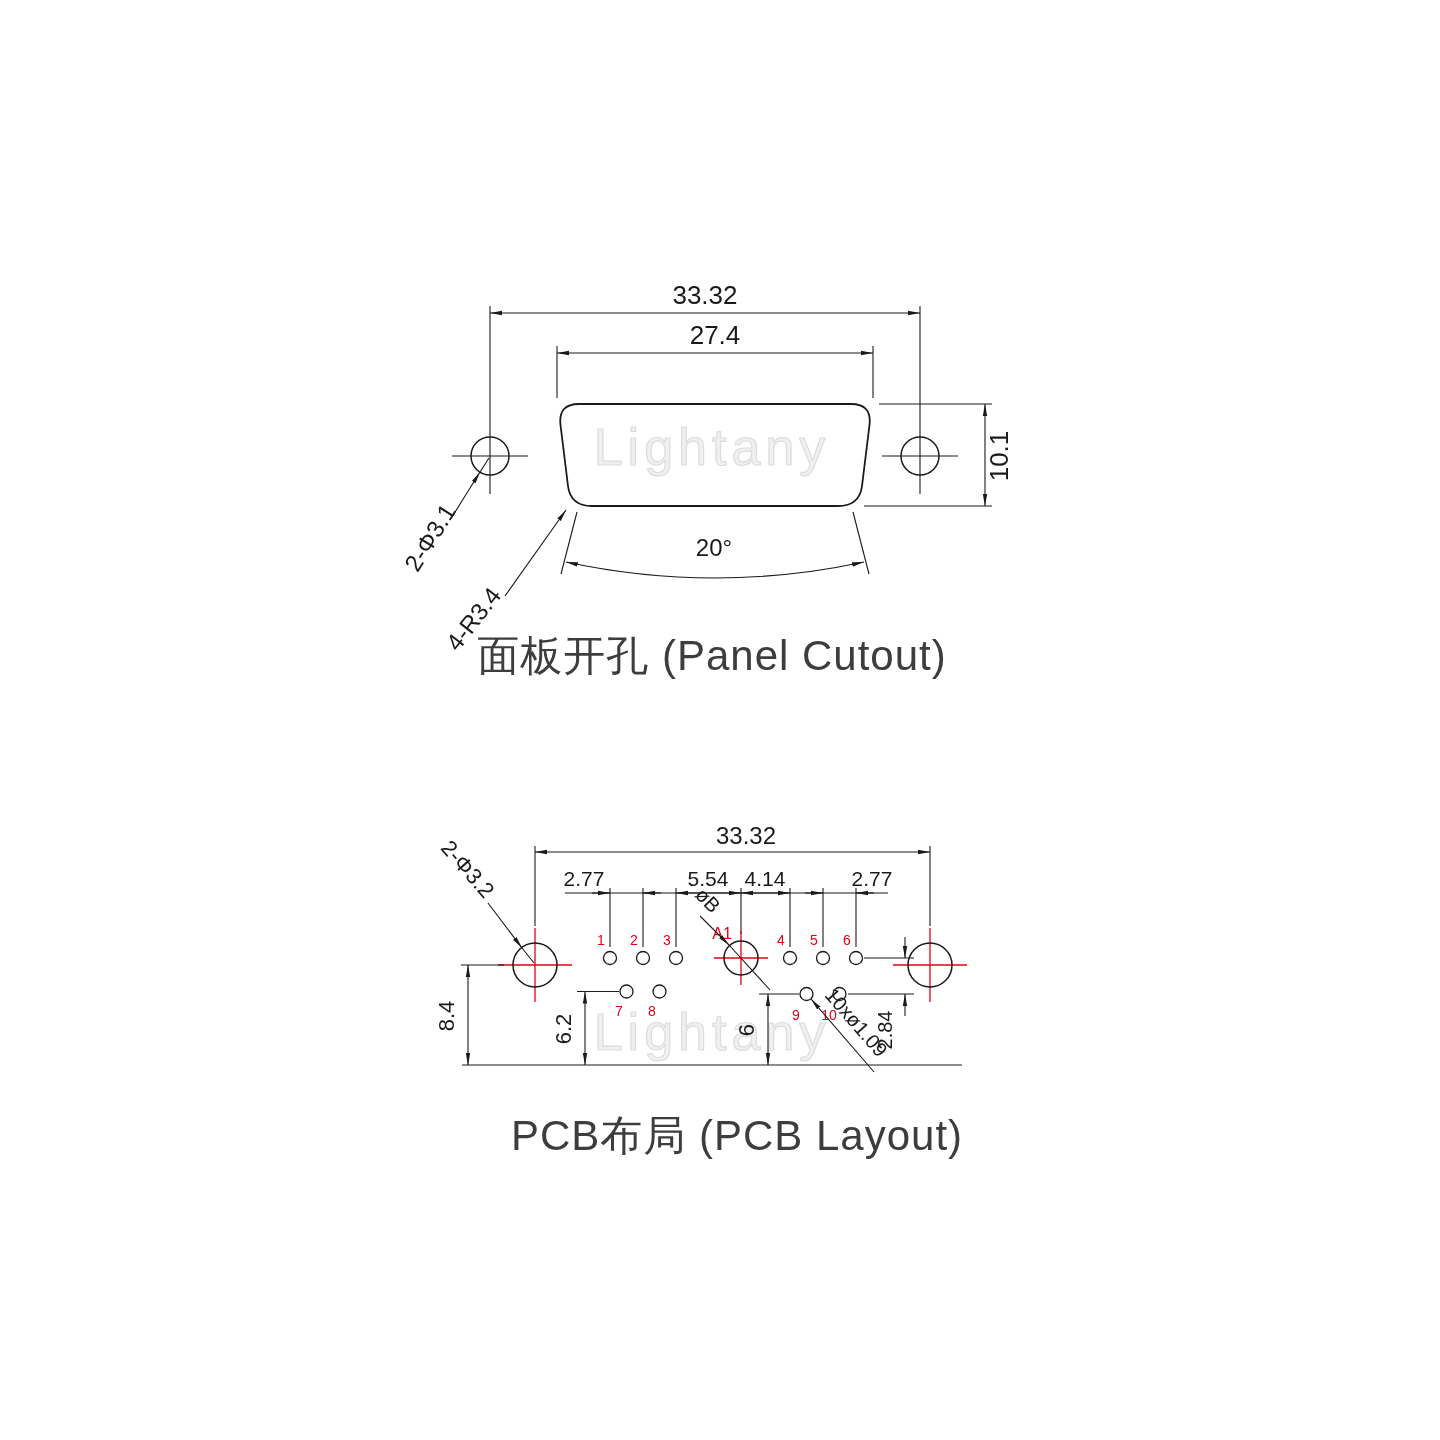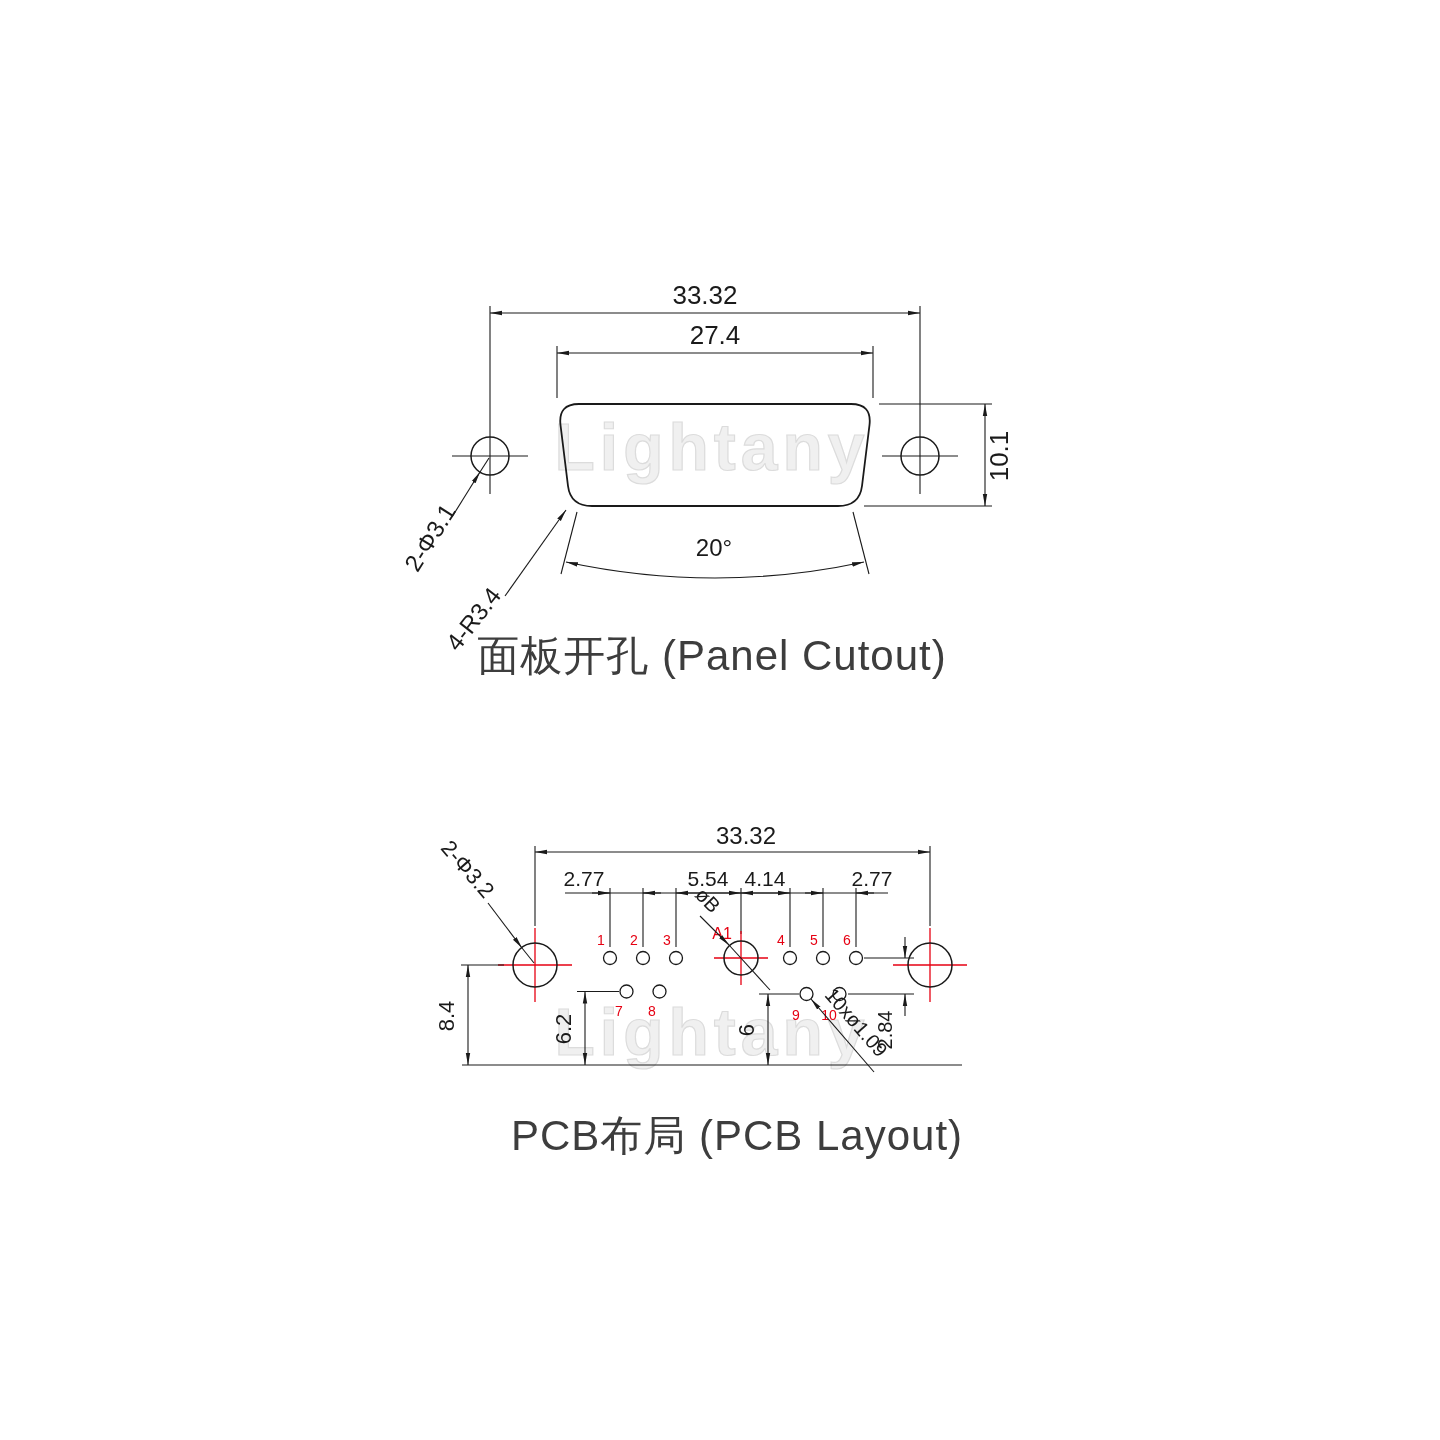--- a/index.html
+++ b/index.html
@@ -1,19 +1,19 @@
 <!DOCTYPE html>
 <html style="--line: #1a1a1a; --red: #e60012; --wm: #f0f0f0; --title: #3d3d3d;"><head>
 <meta charset="utf-8">
 <style>
   :root{--line:#1a1a1a;--red:#e60012;--wm:#f0f0f0;--title:#3d3d3d}
   html,body{margin:0;padding:0;background:#fff}
   .sheet{position:relative;width:1440px;height:1440px;background:#fff;overflow:hidden;
          font-family:"Liberation Sans",sans-serif}
-  .watermark{position:absolute;transform:translate(-50%,-50%);font-size:66px;font-weight:700;
+  .watermark{position:absolute;transform:translate(-50%,-50%);font-size:52px;font-weight:400;
              letter-spacing:5px;color:var(--wm);-webkit-text-stroke:1.2px #dcdcdc;
              white-space:nowrap;user-select:none}
   .wm-top{left:712px;top:447px}
   .wm-bottom{left:712px;top:1032px}
   .title{position:absolute;width:820px;text-align:center;font-size:42px;color:var(--title);
          font-weight:500;letter-spacing:1px;white-space:nowrap}
   .title-top{left:302px;top:628px}
   .title-bottom{left:327px;top:1108px}
   svg{position:absolute;left:0;top:0}
   .ln{stroke:var(--line);stroke-width:1.1;fill:none}

